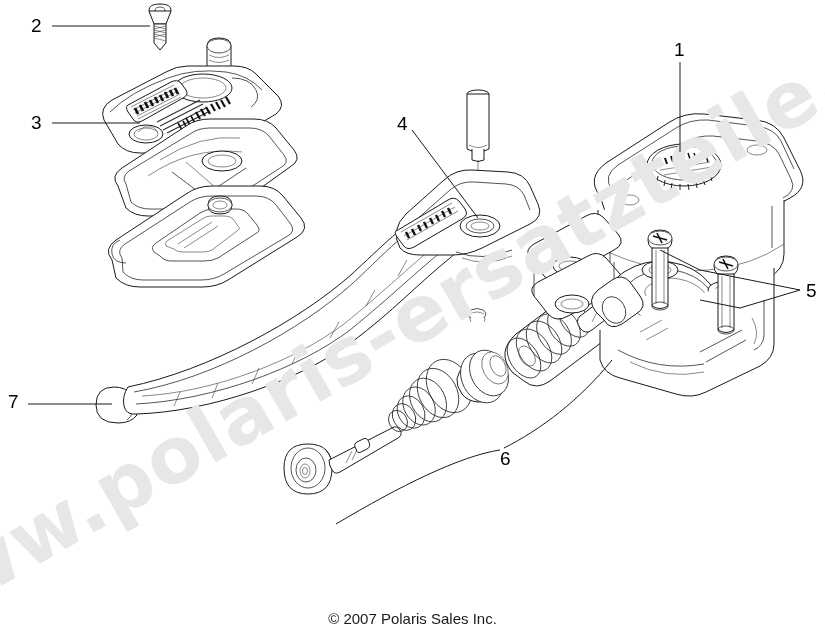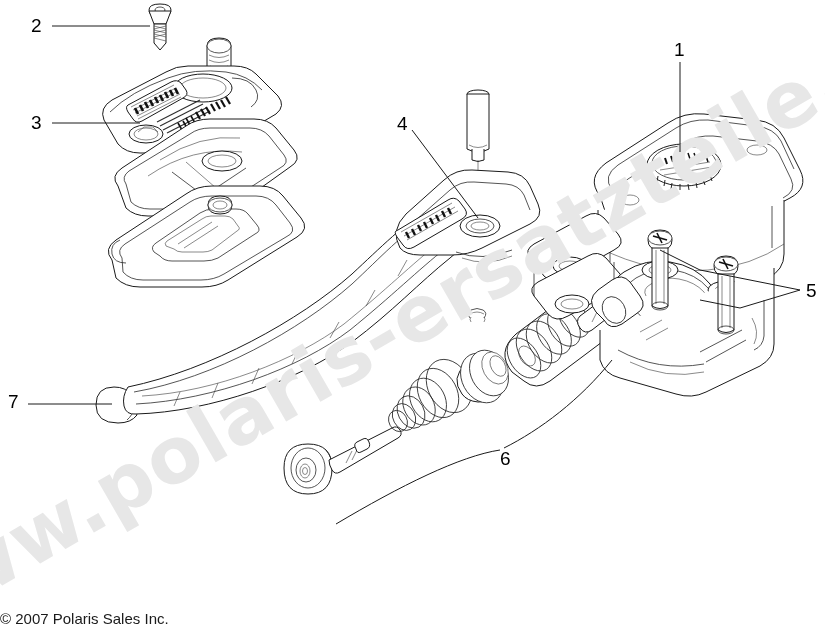--- a/index.html
+++ b/index.html
@@ -76,21 +76,21 @@
     color: #000000;
     line-height: 1;
     z-index: 9;
     white-space: nowrap;
   }
   #copyright {
     position: absolute;
     left: 0;
     top: 610px;
     width: 825px;
-    text-align: left;
+    text-align: center;
     font-family: "Liberation Sans", sans-serif;
     font-size: 15px;
     color: #1a1a1a;
     z-index: 9;
   }
 </style>
 </head>
 <body>
 
 <div id="page">

